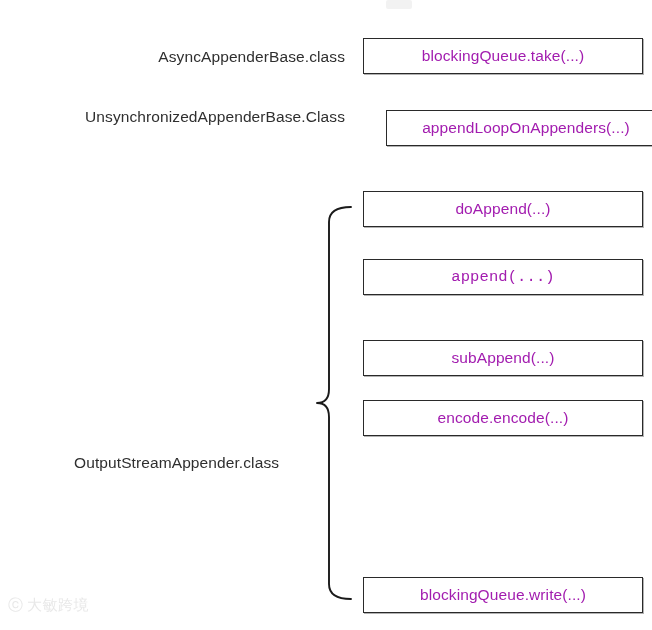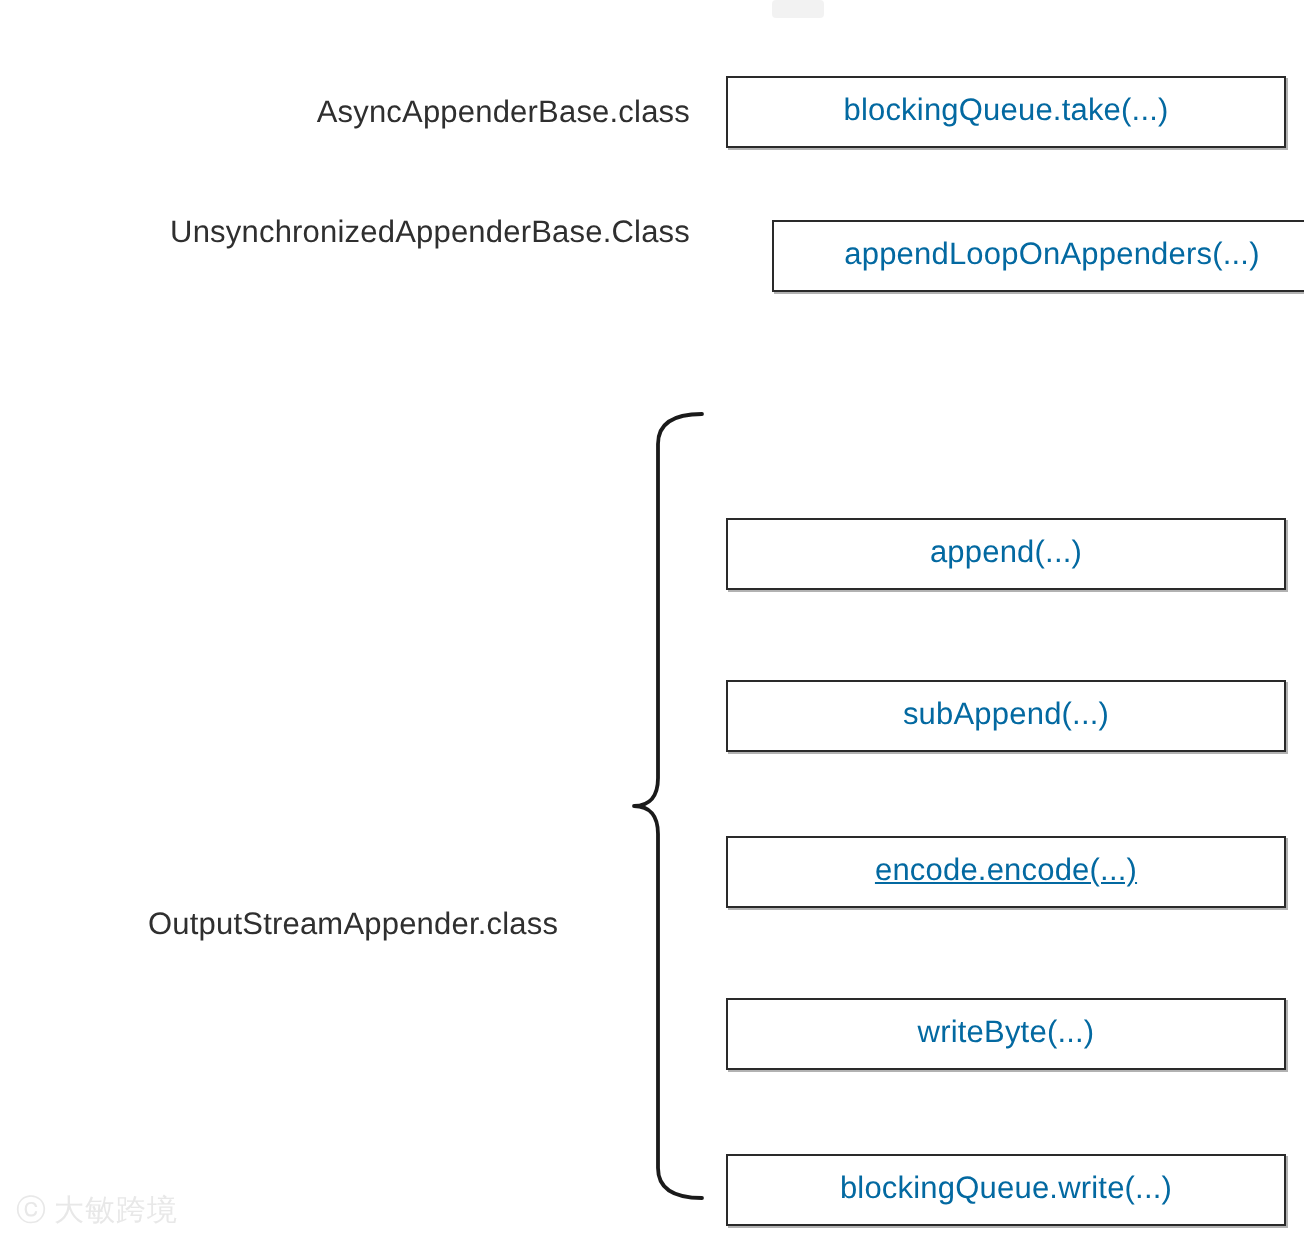--- a/index.html
+++ b/index.html
@@ -50,21 +50,21 @@
     left: 363px;
     width: 280px;
     height: 36px;
     box-sizing: border-box;
     border: 1.6px solid #2a2a2a;
     background: #ffffff;
     display: flex;
     align-items: center;
     justify-content: center;
     font-size: 15.5px;
-    color: #0369a1;
+    color: #a21caf;
     white-space: nowrap;
     letter-spacing: 0.1px;
     box-shadow: 1px 1px 0 rgba(0,0,0,0.30);
   }
 
   
   #brace-group {
     position: absolute;
     left: 0;
     top: 0;
@@ -130,28 +130,28 @@
   <div class="class-label right-anchored" style="top: 49px;">AsyncAppenderBase.class</div>
 
   <div class="class-label right-anchored" style="top: 109px;">UnsynchronizedAppenderBase.Class</div>
 
   <div class="class-label centered-anchored" style="top: 429px;">OutputStreamAppender.class</div>
 
   <div class="method-box" style="top: 38px;">blockingQueue.take(...)</div>
 
   <div class="method-box" style="top: 110px; margin-left: 23px;">appendLoopOnAppenders(...)</div>
 
+  <div class="method-box" style="top: 191px;">doAppend(...)</div>
 
-  <div class="method-box" style="top: 259px;">append(...)</div>
+  <div class="method-box" style="top: 259px; font-family: Liberation Mono, monospace;">append(...)</div>
 
   <div class="method-box" style="top: 340px;">subAppend(...)</div>
 
-  <div class="method-box" style="top: 418px; text-decoration: underline;">encode.encode(...)</div>
+  <div class="method-box" style="top: 400px;">encode.encode(...)</div>
 
-  <div class="method-box" style="top: 499px;">writeByte(...)</div>
 
   <div class="method-box" style="top: 577px;">blockingQueue.write(...)</div>
 
   <div id="watermark">
     <span class="wm-mark">ⓒ</span>
     <span class="wm-text">大敏跨境</span>
   </div>
 
 </div>
 

